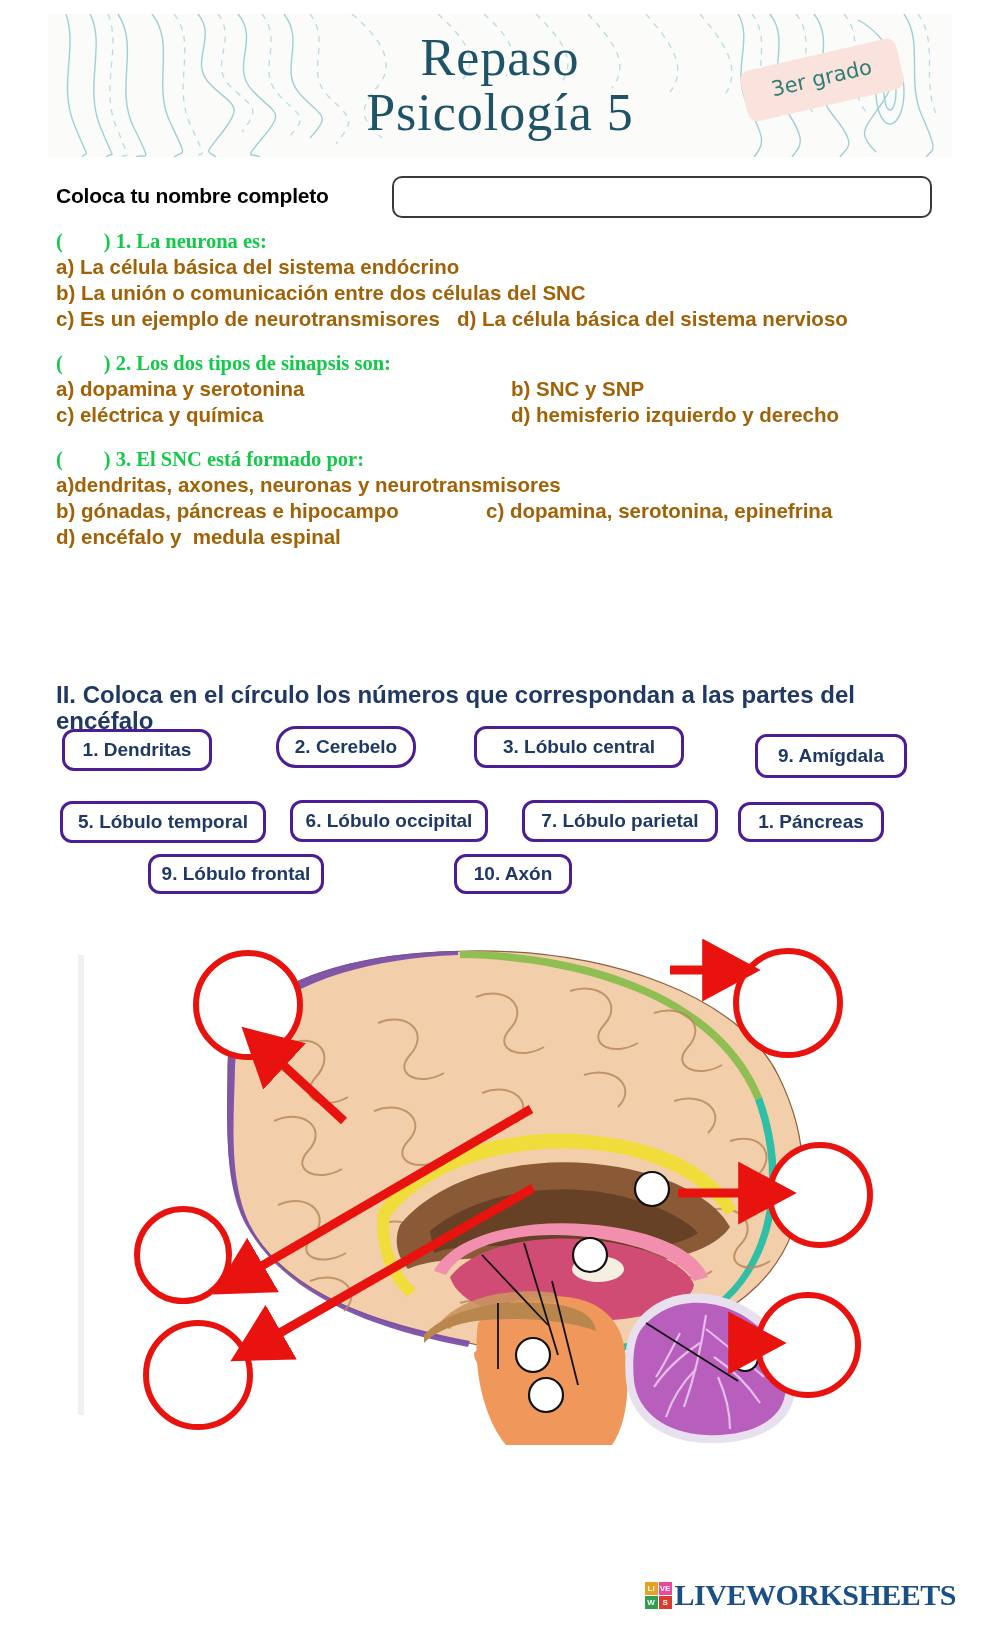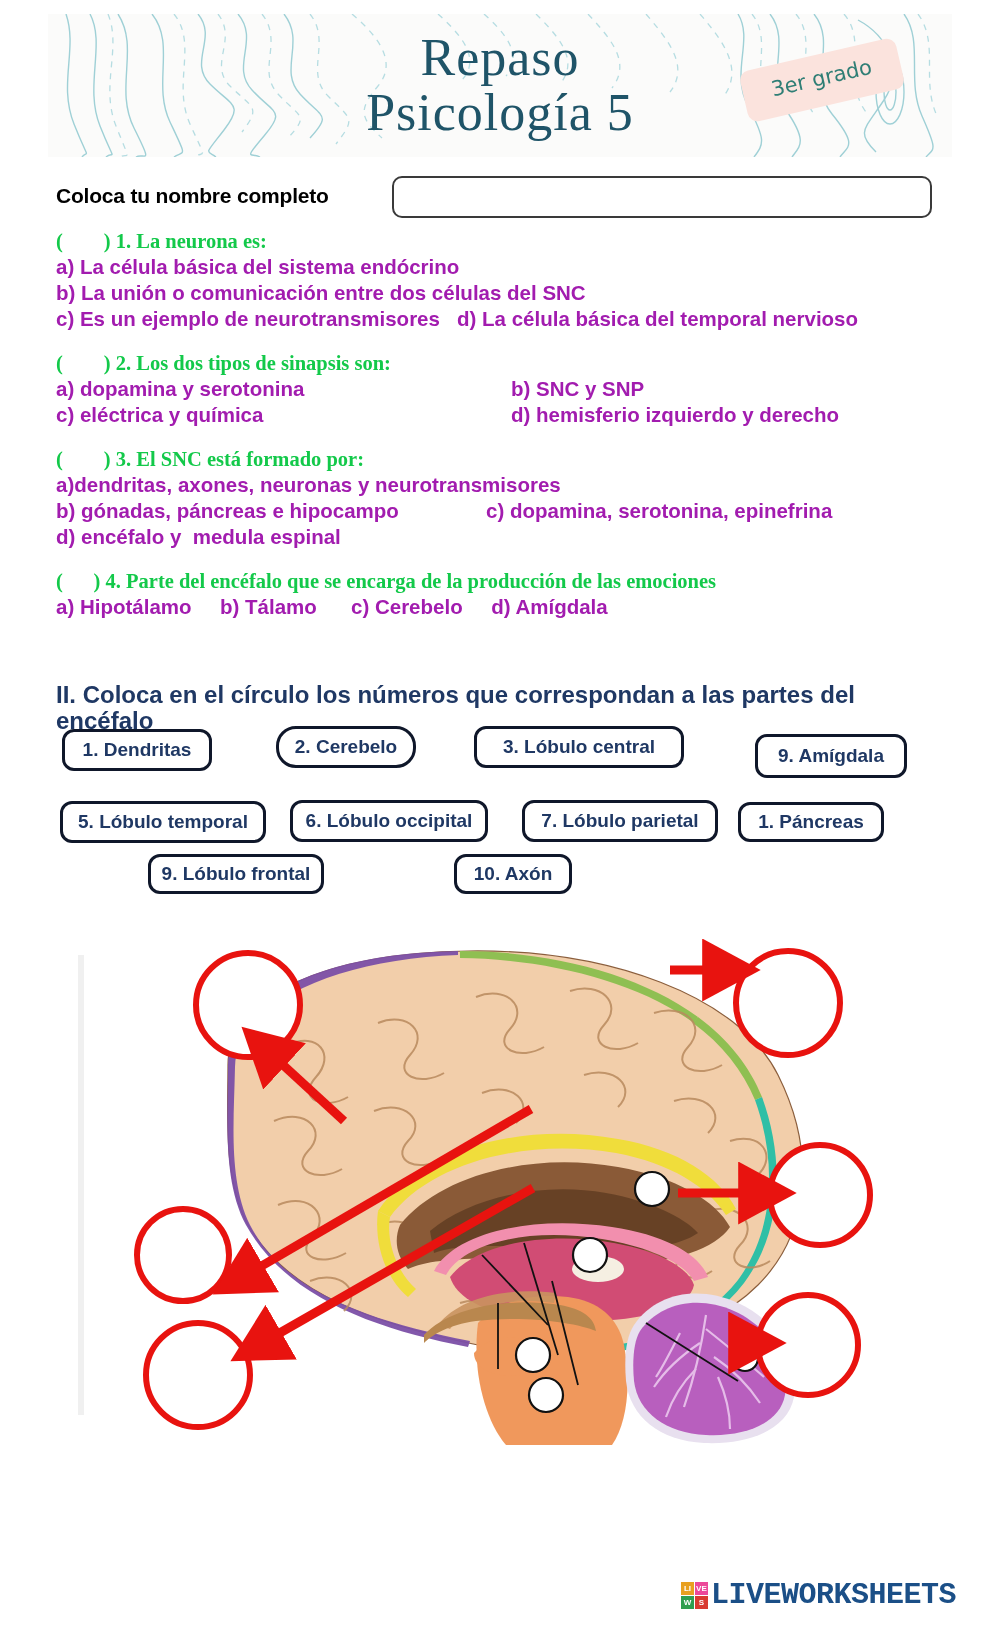--- a/index.html
+++ b/index.html
@@ -100,21 +100,21 @@
   .q-block { margin-bottom: 18px; }
   .q-stem {
     color: #13c94a;
     font-weight: bold;
     font-size: 20.5px;
     line-height: 26px;
     white-space: pre;
     font-family: Liberation Serif, serif;
   }
   .q-line {
-    color: #a21caf;
+    color: #a16207;
     font-weight: bold;
     font-size: 20.5px;
     line-height: 26px;
     white-space: pre;
     position: relative;
   }
   .q-line .col2 {
     position: absolute;
   }
 
@@ -130,21 +130,21 @@
     font-weight: bold;
     font-size: 24px;
     line-height: 26px;
   }
 
   
   .chips { position: absolute; left: 0; top: 0; width: 1000px; height: 200px; }
   .chip {
     position: absolute;
     box-sizing: border-box;
-    border: 3px solid #0f172a;
+    border: 3px solid #4c1d95;
     border-radius: 12px;
     background: #fff;
     color: #1f3864;
     font-weight: bold;
     font-size: 19px;
     display: flex;
     align-items: center;
     justify-content: center;
     white-space: nowrap;
     padding: 12px 8px;
@@ -190,21 +190,21 @@
     display: flex;
     align-items: center;
     justify-content: center;
     font-family: "Liberation Sans", sans-serif;
   }
   .lw-word {
     font-size: 30px;
     font-weight: bold;
     color: #1b4f87;
     letter-spacing: -0.5px;
-    font-family: Liberation Mono, monospace;
+    font-family: Liberation Serif, serif;
   }
 </style>
 </head>
 <body>
 
 <div class="banner">
   <svg class="banner-svg" width="904" height="143" viewBox="0 0 904 143">
     <g fill="none" stroke="#9fd0d6" stroke-width="1.4">
       <path d="M18 0 C 30 35, 10 70, 26 110 S 40 135, 34 143"></path>
       <path d="M42 0 C 58 30, 36 72, 52 112 S 66 136, 58 143"></path>
@@ -254,36 +254,32 @@
 <div class="name-row">
   <div class="name-label">Coloca tu nombre completo</div>
   <input class="name-input" type="text" placeholder="" style="">
 </div>
 
 <div class="questions" id="questions-root">
     <div class="q-block">
       <div class="q-stem">(        ) 1. La neurona es:</div>
       <div class="q-line"><span>a) La célula básica del sistema endócrino</span></div>
       <div class="q-line"><span>b) La unión o comunicación entre dos células del SNC</span></div>
-      <div class="q-line"><span>c) Es un ejemplo de neurotransmisores   d) La célula básica del temporal nervioso</span></div>
+      <div class="q-line"><span>c) Es un ejemplo de neurotransmisores   d) La célula básica del sistema nervioso</span></div>
     </div>
     <div class="q-block">
       <div class="q-stem">(        ) 2. Los dos tipos de sinapsis son:</div>
       <div class="q-line"><span>a) dopamina y serotonina</span><span class="col2" style="left: 455px;">b) SNC y SNP</span></div>
       <div class="q-line"><span>c) eléctrica y química</span><span class="col2" style="left: 455px;">d) hemisferio izquierdo y derecho</span></div>
     </div>
     <div class="q-block">
       <div class="q-stem">(        ) 3. El SNC está formado por:</div>
       <div class="q-line"><span>a)dendritas, axones, neuronas y neurotransmisores</span></div>
       <div class="q-line"><span>b) gónadas, páncreas e hipocampo</span><span class="col2" style="left: 430px;">c) dopamina, serotonina, epinefrina</span></div>
       <div class="q-line"><span>d) encéfalo y  medula espinal</span></div>
-    </div>
-    <div class="q-block">
-      <div class="q-stem">(      ) 4. Parte del encéfalo que se encarga de la producción de las emociones</div>
-      <div class="q-line"><span>a) Hipotálamo     b) Tálamo      c) Cerebelo     d) Amígdala</span></div>
     </div>
   </div>
 
 <div class="sec2">
   <div class="sec2-title">II. Coloca en el círculo los números que correspondan a las  partes del encéfalo</div>
 </div>
 
 <div class="chips" id="chips-root">
     <div class="chip" style="left: 62px; top: 729px; width: 150px; height: 42px;">
       <span>1. Dendritas</span>

